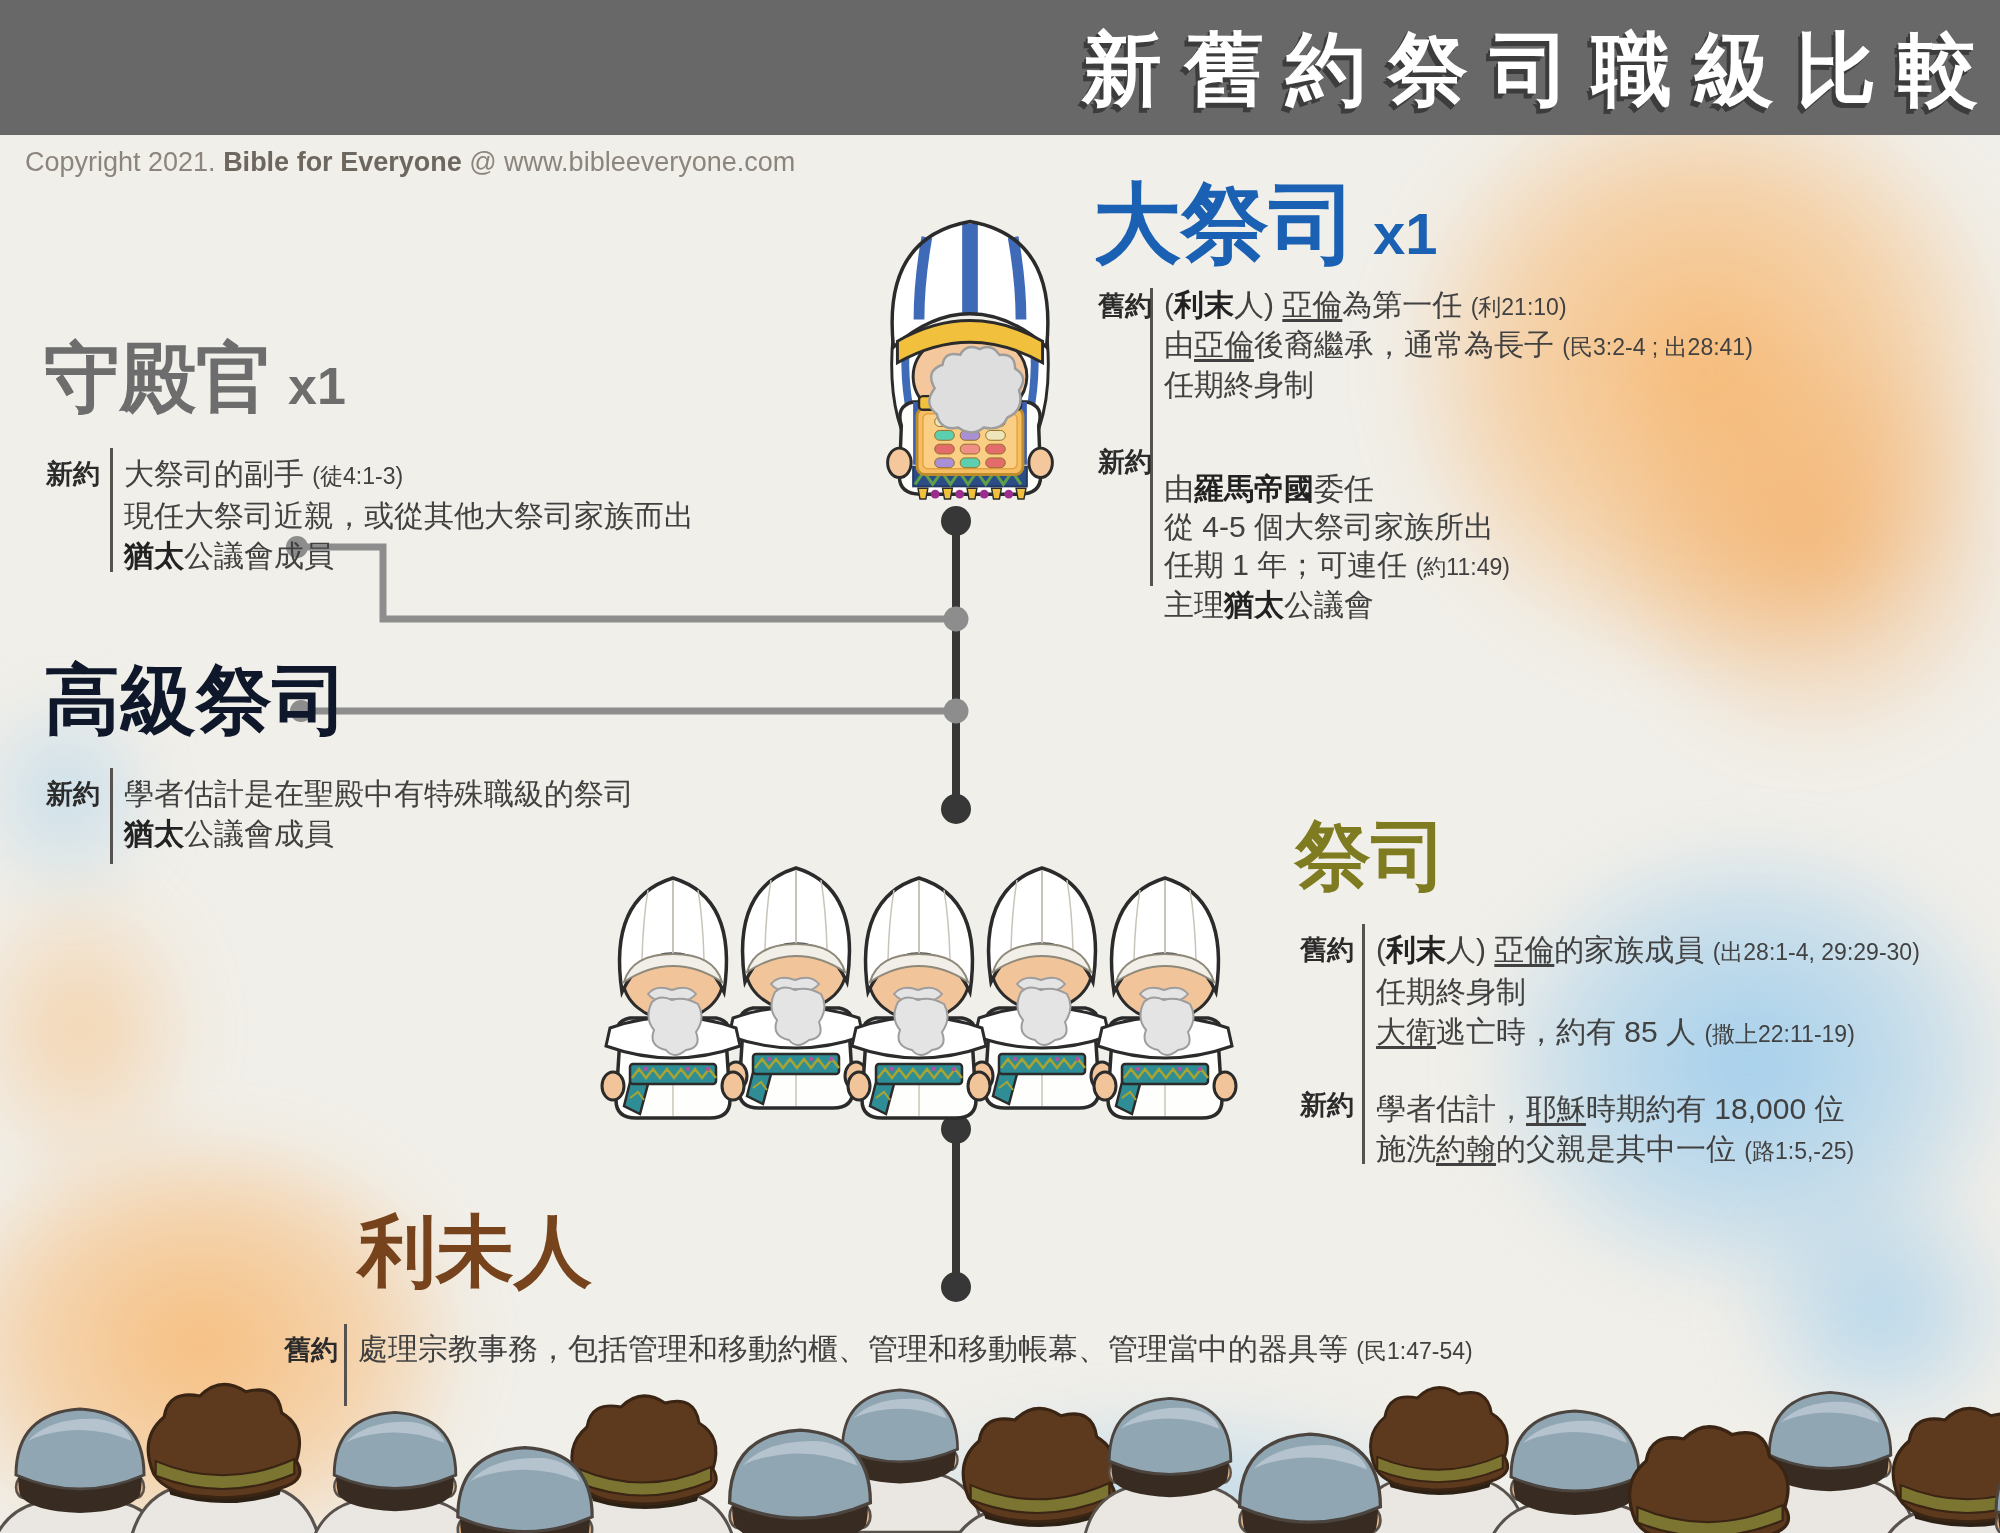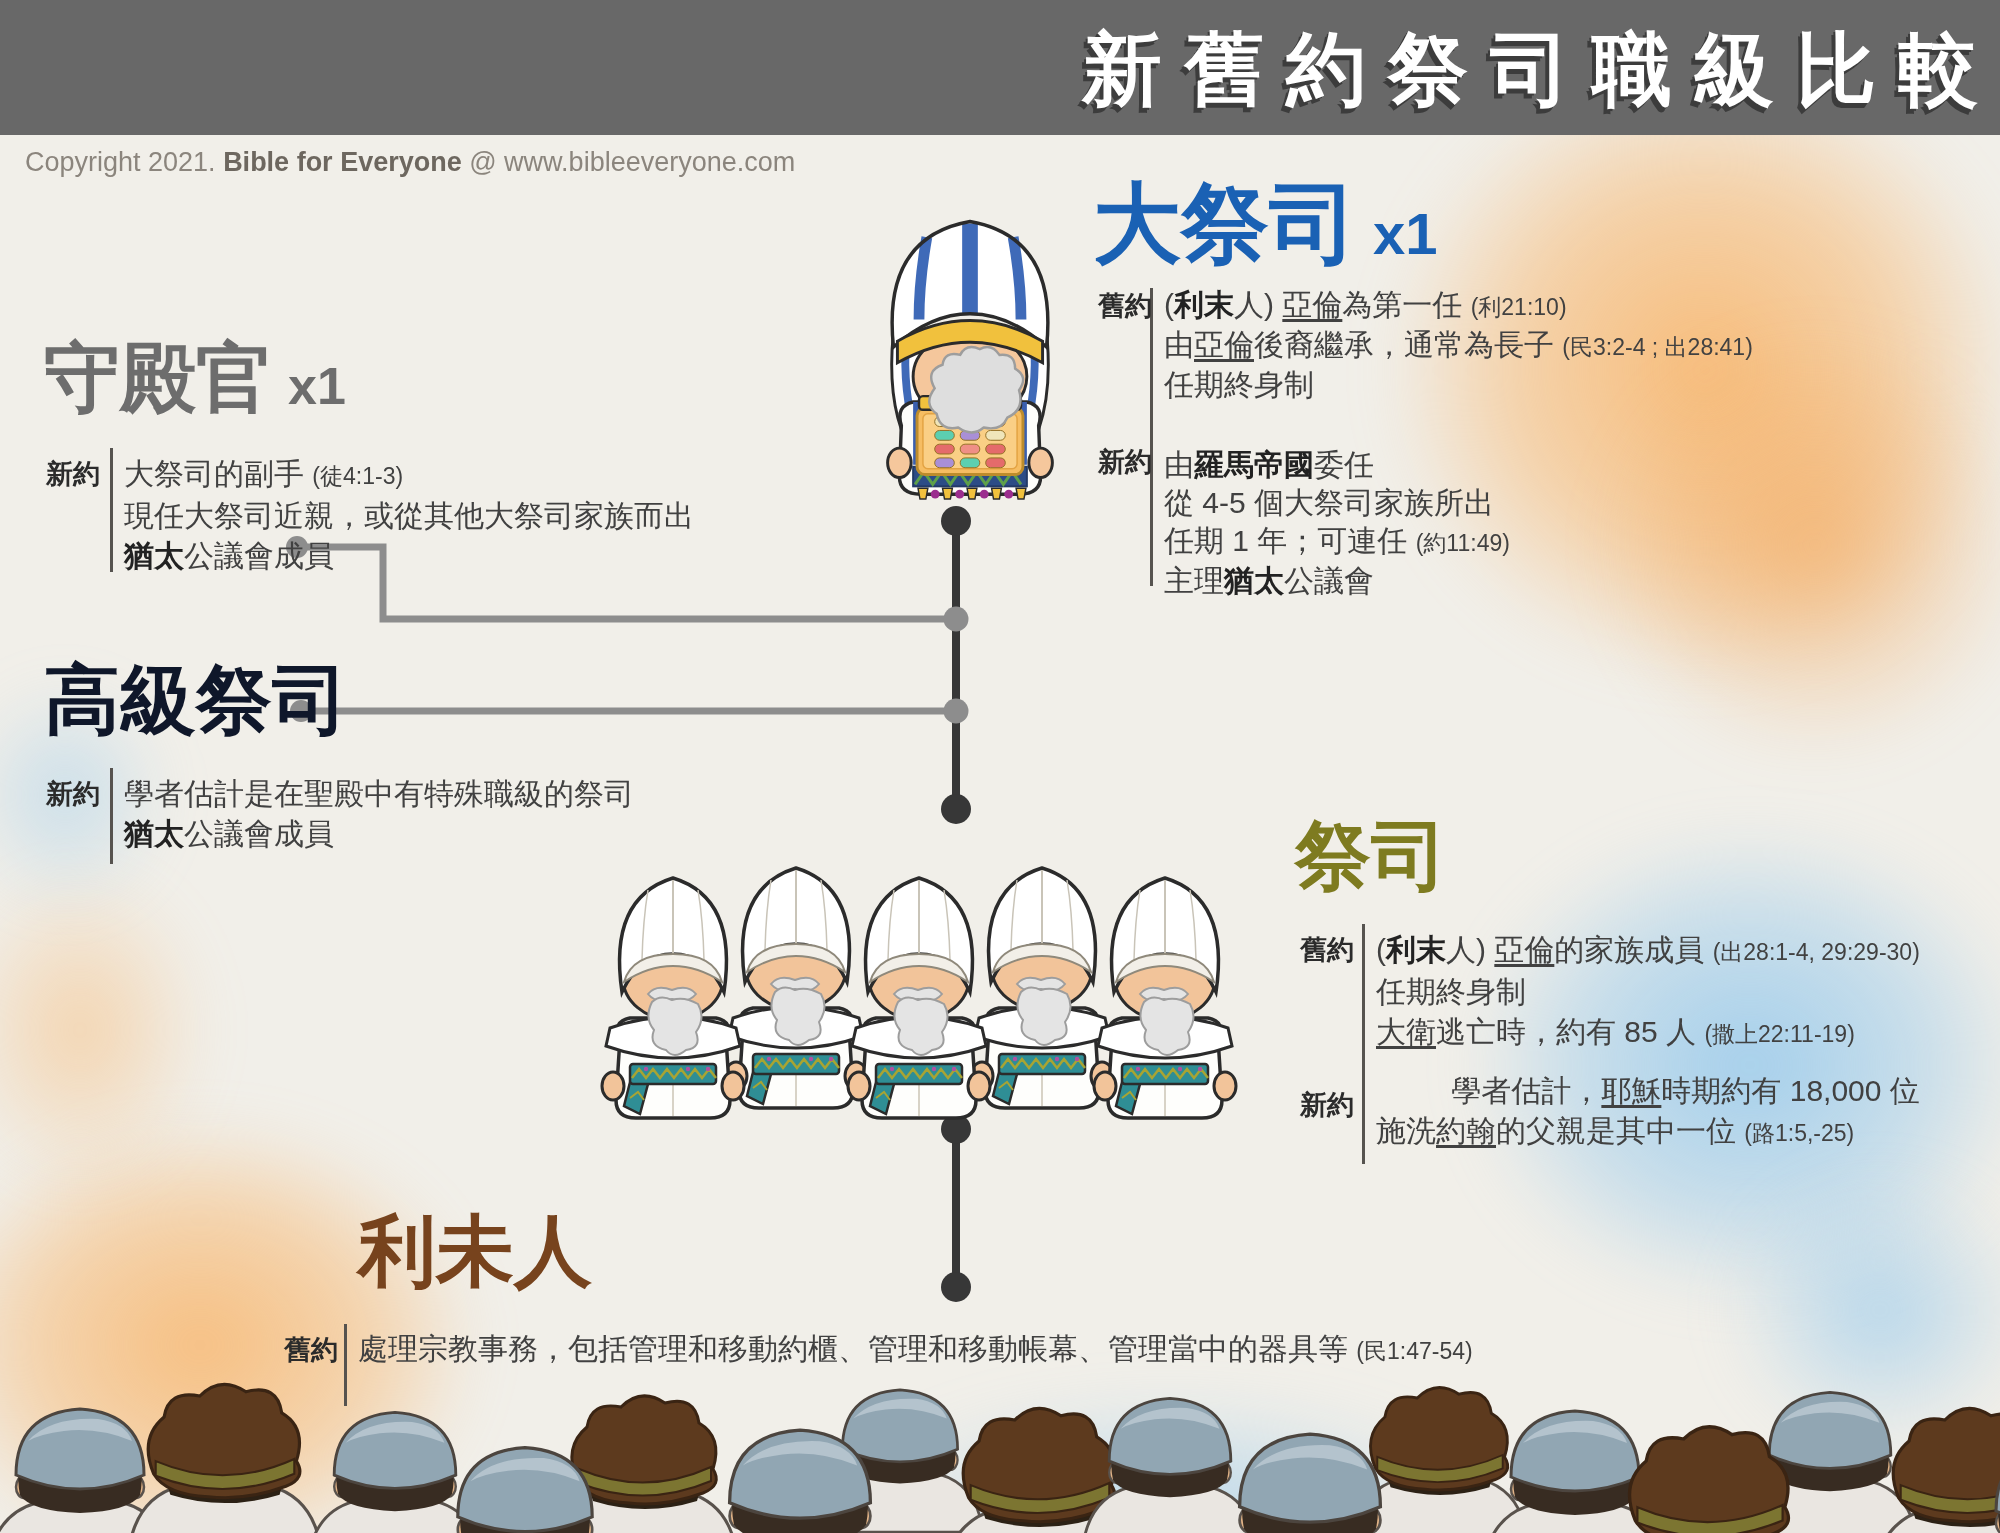--- a/index.html
+++ b/index.html
@@ -41,22 +41,22 @@
   #h-chief{left:44px;top:662px;font-size:76px;color:#0f172a;}
   #h-priests{left:1295px;top:818px;font-size:76px;color:#7e7b20;}
   #h-levites{left:358px;top:1212px;font-size:78px;color:#77431d;}
 
   
   .itable{position:absolute;font-size:30px;color:#414141;z-index:12;}
   .itable .lab{position:absolute;left:0;font-size:27px;font-weight:bold;color:#2b2b2b;white-space:nowrap;}
   .itable .vline{position:absolute;width:3px;background:#56534f;}
   .itable .lines{position:absolute;top:0;}
   .tl{margin:0;white-space:nowrap;}
-  .gap42{margin-top:42px;}
-  .gap35{margin-top:17px;text-align:right;}
+  .gap42{margin-top:66px;}
+  .gap35{margin-top:35px;}
   .seg-n{}
   .seg-b{font-weight:bold;color:#222222;text-align:center;}
   .seg-u{text-decoration:underline;text-underline-offset:4px;}
   .seg-r{font-size:23px;}
 
   
   .overlay{position:absolute;left:0;top:0;z-index:8;pointer-events:none;}
   .fig{position:absolute;z-index:9;}
   .crowd{position:absolute;left:0;top:1373px;z-index:14;}
 </style>

